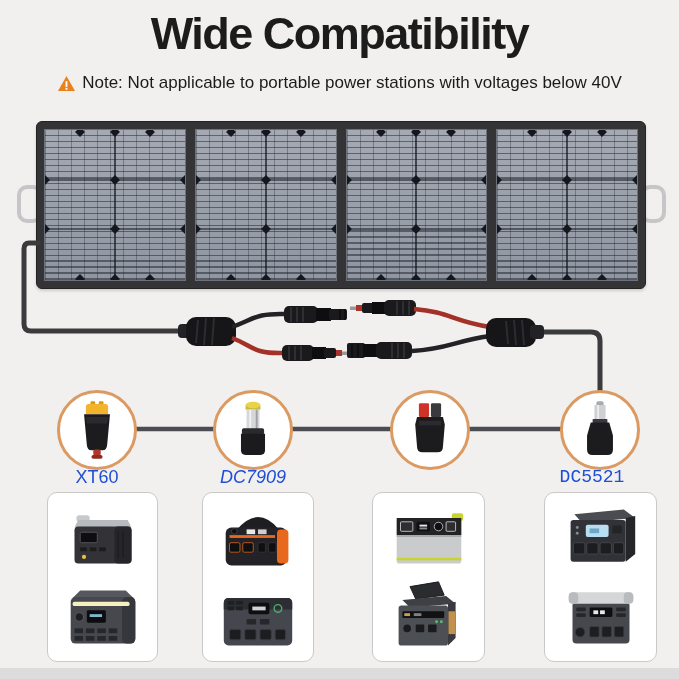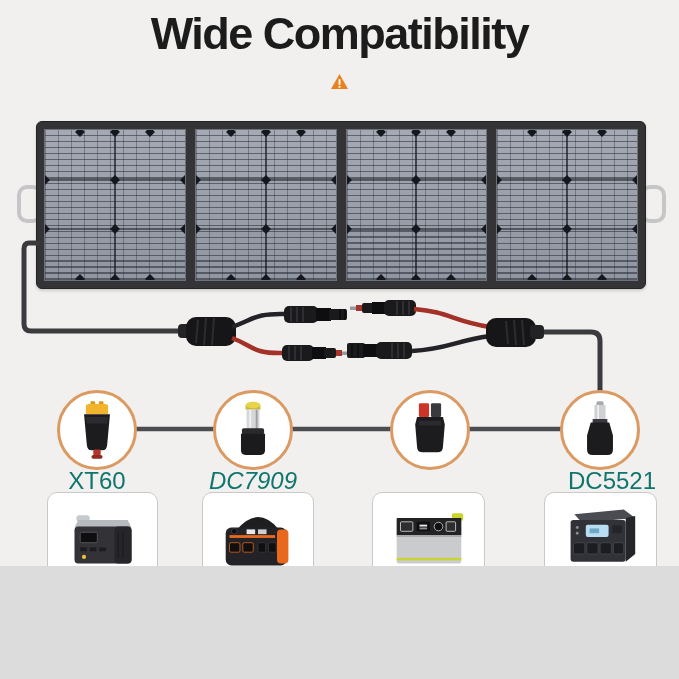--- a/index.html
+++ b/index.html
@@ -1,17 +1,17 @@
 <!DOCTYPE html>
 <html><head>
 <meta charset="utf-8">
 <style>
   html,body{margin:0;padding:0;}
   body{background:#dcdcdc;font-family:"Liberation Sans", sans-serif;}
-  .canvas{position:relative;width:679px;height:566px;background:#f1f0ee;overflow:hidden;margin:0 auto;}
+  .canvas{position:relative;width:679px;height:668px;background:#f1f0ee;overflow:hidden;margin:0 auto;}
 
   
   .title{position:absolute;top:8px;left:0;width:100%;text-align:center;
          font-size:45px;font-weight:bold;color:#1c1c1c;letter-spacing:-1.5px;margin:0;}
   .note{position:absolute;top:73px;left:0;width:100%;display:flex;justify-content:center;
         align-items:center;gap:6px;font-size:17px;color:#1b1b1b;}
   .note svg{display:block;}
 
   
   .handle{position:absolute;width:18px;height:30px;border:4px solid #c6c6c8;border-radius:10px;z-index:1;background:transparent;}
@@ -32,23 +32,23 @@
        transform:translate(-50%,-50%) rotate(45deg);}
 
   
   .wires{position:absolute;left:0;top:0;width:679px;height:679px;z-index:3;pointer-events:none;}
 
   
   .conn-circle{position:absolute;top:390px;width:74px;height:74px;border-radius:50%;background:#ffffff;
                border:3px solid #db9a62;z-index:4;}
   .conn-circle svg{display:block;width:100%;height:100%;}
   .c-xt60{left:57px;} .c-dc7909{left:213px;} .c-anderson{left:390px;} .c-dc5521{left:560px;}
-  .conn-label{position:absolute;top:467px;width:120px;text-align:center;font-size:24px;
-              font-weight:500;color:#0f766e;z-index:4;}
-  .l-xt60{left:37px;} .l-dc7909{left:193px;font-style:italic;} .l-anderson{left:370px;} .l-dc5521{left:552px;}
+  .conn-label{position:absolute;top:467px;width:120px;text-align:center;font-size:18px;
+              font-weight:500;color:#1d4ed8;z-index:4;}
+  .l-xt60{left:37px;} .l-dc7909{left:193px;font-style:italic;} .l-anderson{left:370px;} .l-dc5521{left:532px;font-family:Liberation Mono, monospace;}
 
   
   .card{position:absolute;top:492px;height:170px;background:#ffffff;border:1.5px solid #c9c9c9;
         border-radius:10px;box-sizing:border-box;display:flex;flex-direction:column;
         justify-content:space-around;align-items:center;padding:4px 0;}
   .card-1{left:47px;width:111px;} .card-2{left:202px;width:112px;}
   .card-3{left:372px;width:113px;} .card-4{left:544px;width:113px;}
   .product{width:98px;height:76px;}
   .product svg{display:block;width:100%;height:100%;}
 </style>
@@ -58,20 +58,21 @@
 <div class="canvas">
 
   <h1 class="title">Wide Compatibility</h1>
 
   <div class="note">
     <svg width="19" height="17" viewBox="0 0 20 18">
       <path d="M10,1 L19,17 H1 Z" fill="#E8821E"></path>
       <rect x="9" y="6.5" width="2" height="6" fill="#ffffff"></rect>
       <rect x="9" y="13.6" width="2" height="2" fill="#ffffff"></rect>
     </svg>
+    <span>Note: Not applicable to portable power stations with voltages below 40V</span>
   </div>
 
   <div class="handle left"></div>
   <div class="handle right"></div>
   <div class="solar-panel" id="panel-sections">
       <div class="panel-section">
         <span class="dmd" style="left: 50%; top: 1%;"></span>
         <span class="dmd" style="left: 50%; top: 33%;"></span>
         <span class="dmd" style="left: 50%; top: 66%;"></span>
         <span class="dmd" style="left: 50%; top: 99%;"></span>

